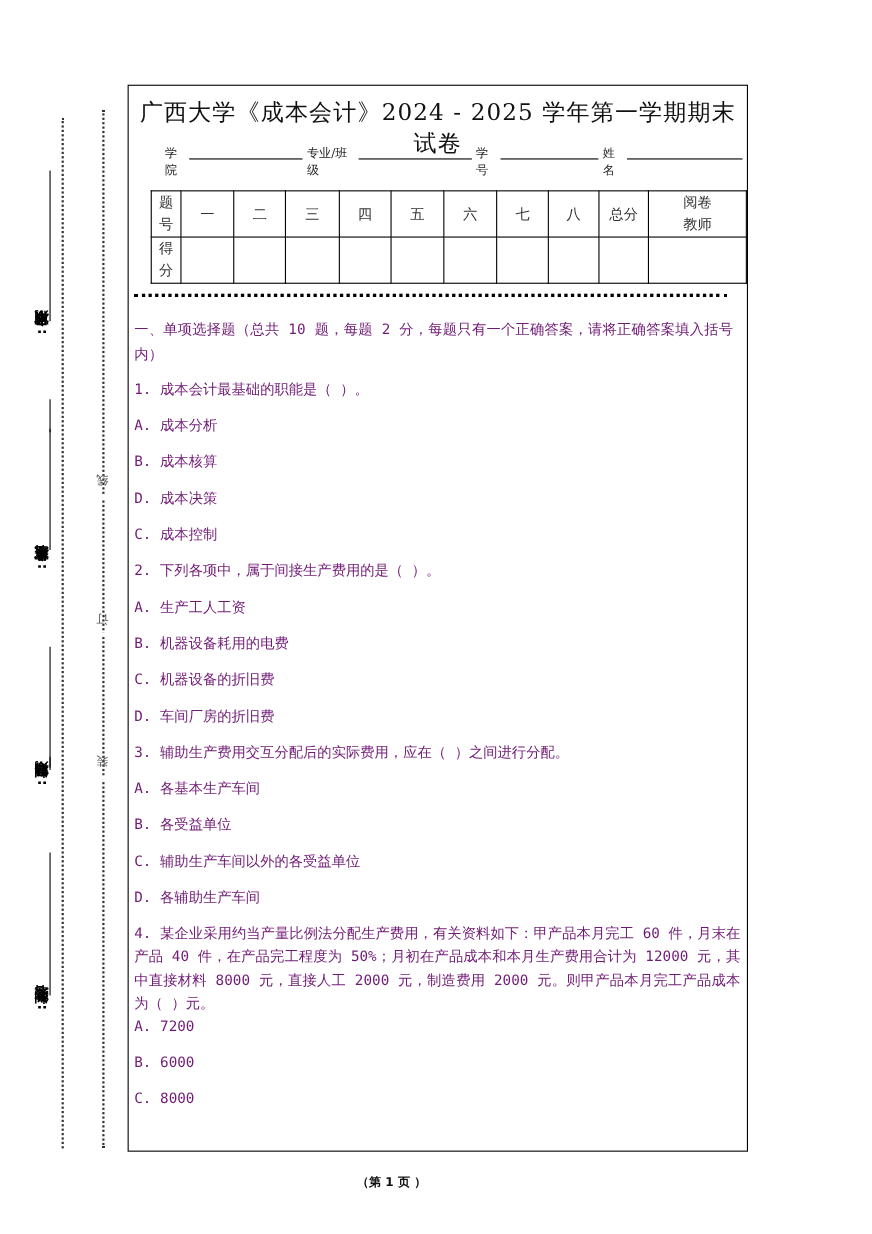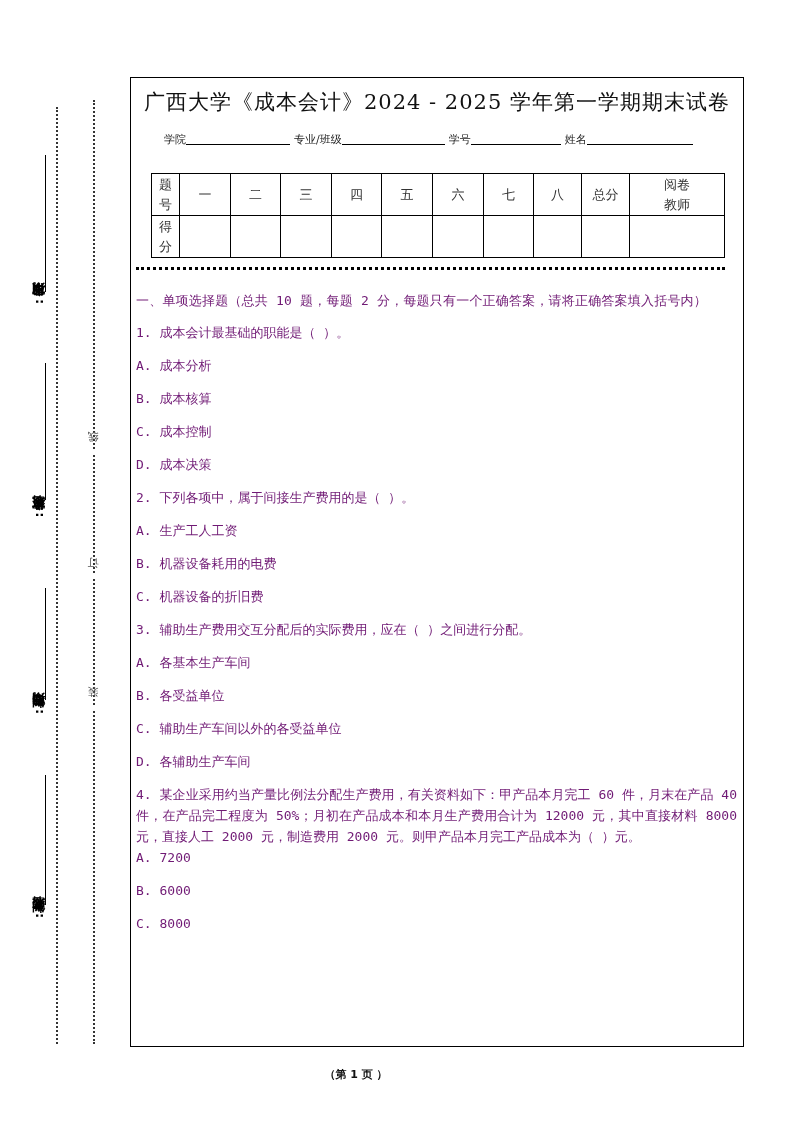--- a/index.html
+++ b/index.html
@@ -9,21 +9,21 @@
   
   .margin-line { position: absolute; width: 0; border-left: 2px dotted #333; }
   .vlabel { position: absolute; writing-mode: vertical-rl; transform: rotate(180deg);
             font-family: "DejaVu Sans", sans-serif; font-weight: bold; font-size: 13px;
             letter-spacing: 1px; color: #000; white-space: nowrap; }
   .vrule { position: absolute; width: 0; border-left: 1px solid #000; }
   .cut-label { position: absolute; writing-mode: vertical-rl; transform: rotate(180deg);
                font-size: 11px; color: #555; background: #fff; padding: 2px 0; }
 
   
-  .frame { position: absolute; left: 130px; top: 77px; width: 614px; height: 970px;
+  .frame { position: absolute; left: 116px; top: 77px; width: 564px; height: 970px;
            border: 1.5px solid #000; box-sizing: border-box; }
 
   .title { position: absolute; left: 0; right: 0; top: 10px; text-align: center;
            font-size: 21px; letter-spacing: 1px; color: #111; }
   .info-row { position: absolute; left: 33px; top: 54px; display: flex; align-items: flex-start;
               font-size: 11px; color: #222; }
   .info-row .blank { display: inline-block; border-bottom: 1px solid #000; height: 12px; margin-right: 4px; }
 
   table.score { position: absolute; left: 20px; top: 95px; border-collapse: collapse;
                 font-size: 13px; color: #333; }
@@ -123,29 +123,30 @@
 
   <div class="dotted-sep"></div>
 
   <div class="content">
     <div class="section-head">一、单项选择题（总共 10 题，每题 2 分，每题只有一个正确答案，请将正确答案填入括号内）</div>
 
     <div>
       <div class="q">1. 成本会计最基础的职能是（  ）。</div>
       <div class="opt">A. 成本分析</div>
       <div class="opt">B. 成本核算</div>
+      <div class="opt">D. 成本决策</div>
       <div class="opt">C. 成本控制</div>
-      <div class="opt">D. 成本决策</div>
     </div>
 
     <div>
       <div class="q">2. 下列各项中，属于间接生产费用的是（  ）。</div>
       <div class="opt">A. 生产工人工资</div>
       <div class="opt">B. 机器设备耗用的电费</div>
       <div class="opt">C. 机器设备的折旧费</div>
+      <div class="opt">D. 车间厂房的折旧费</div>
     </div>
 
     <div>
       <div class="q">3. 辅助生产费用交互分配后的实际费用，应在（  ）之间进行分配。</div>
       <div class="opt">A. 各基本生产车间</div>
       <div class="opt">B. 各受益单位</div>
       <div class="opt">C. 辅助生产车间以外的各受益单位</div>
       <div class="opt">D. 各辅助生产车间</div>
     </div>
 

